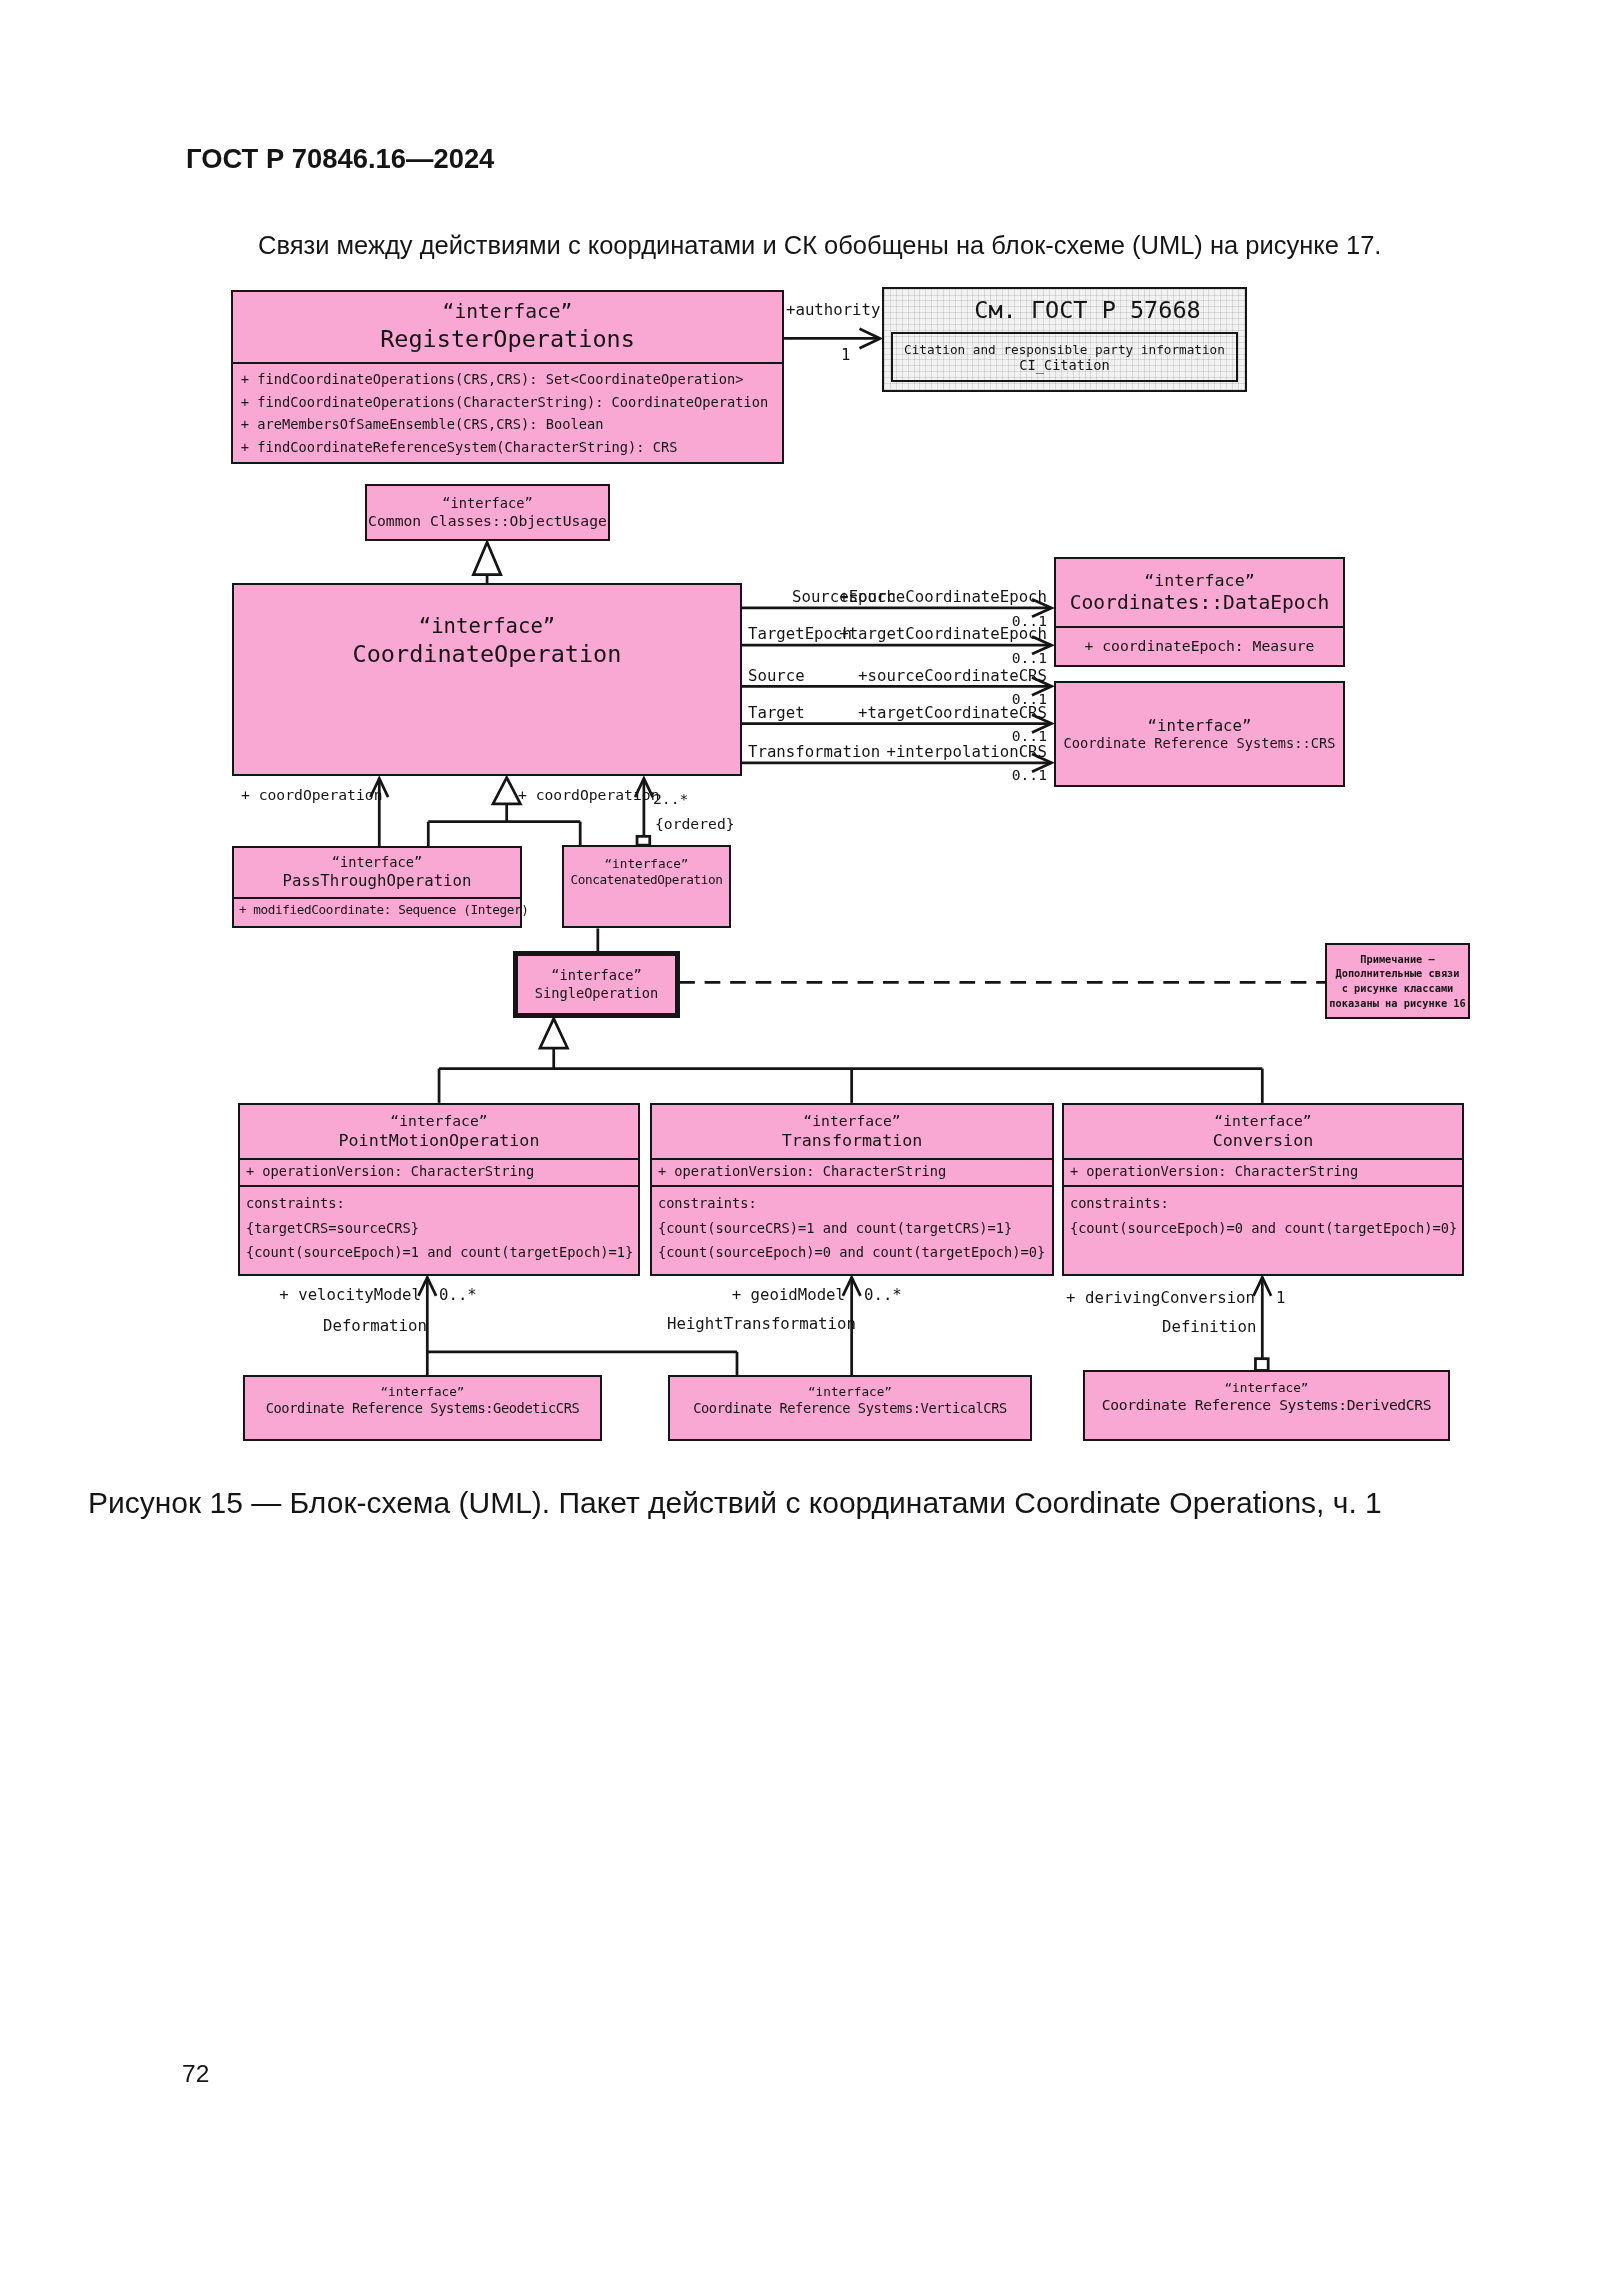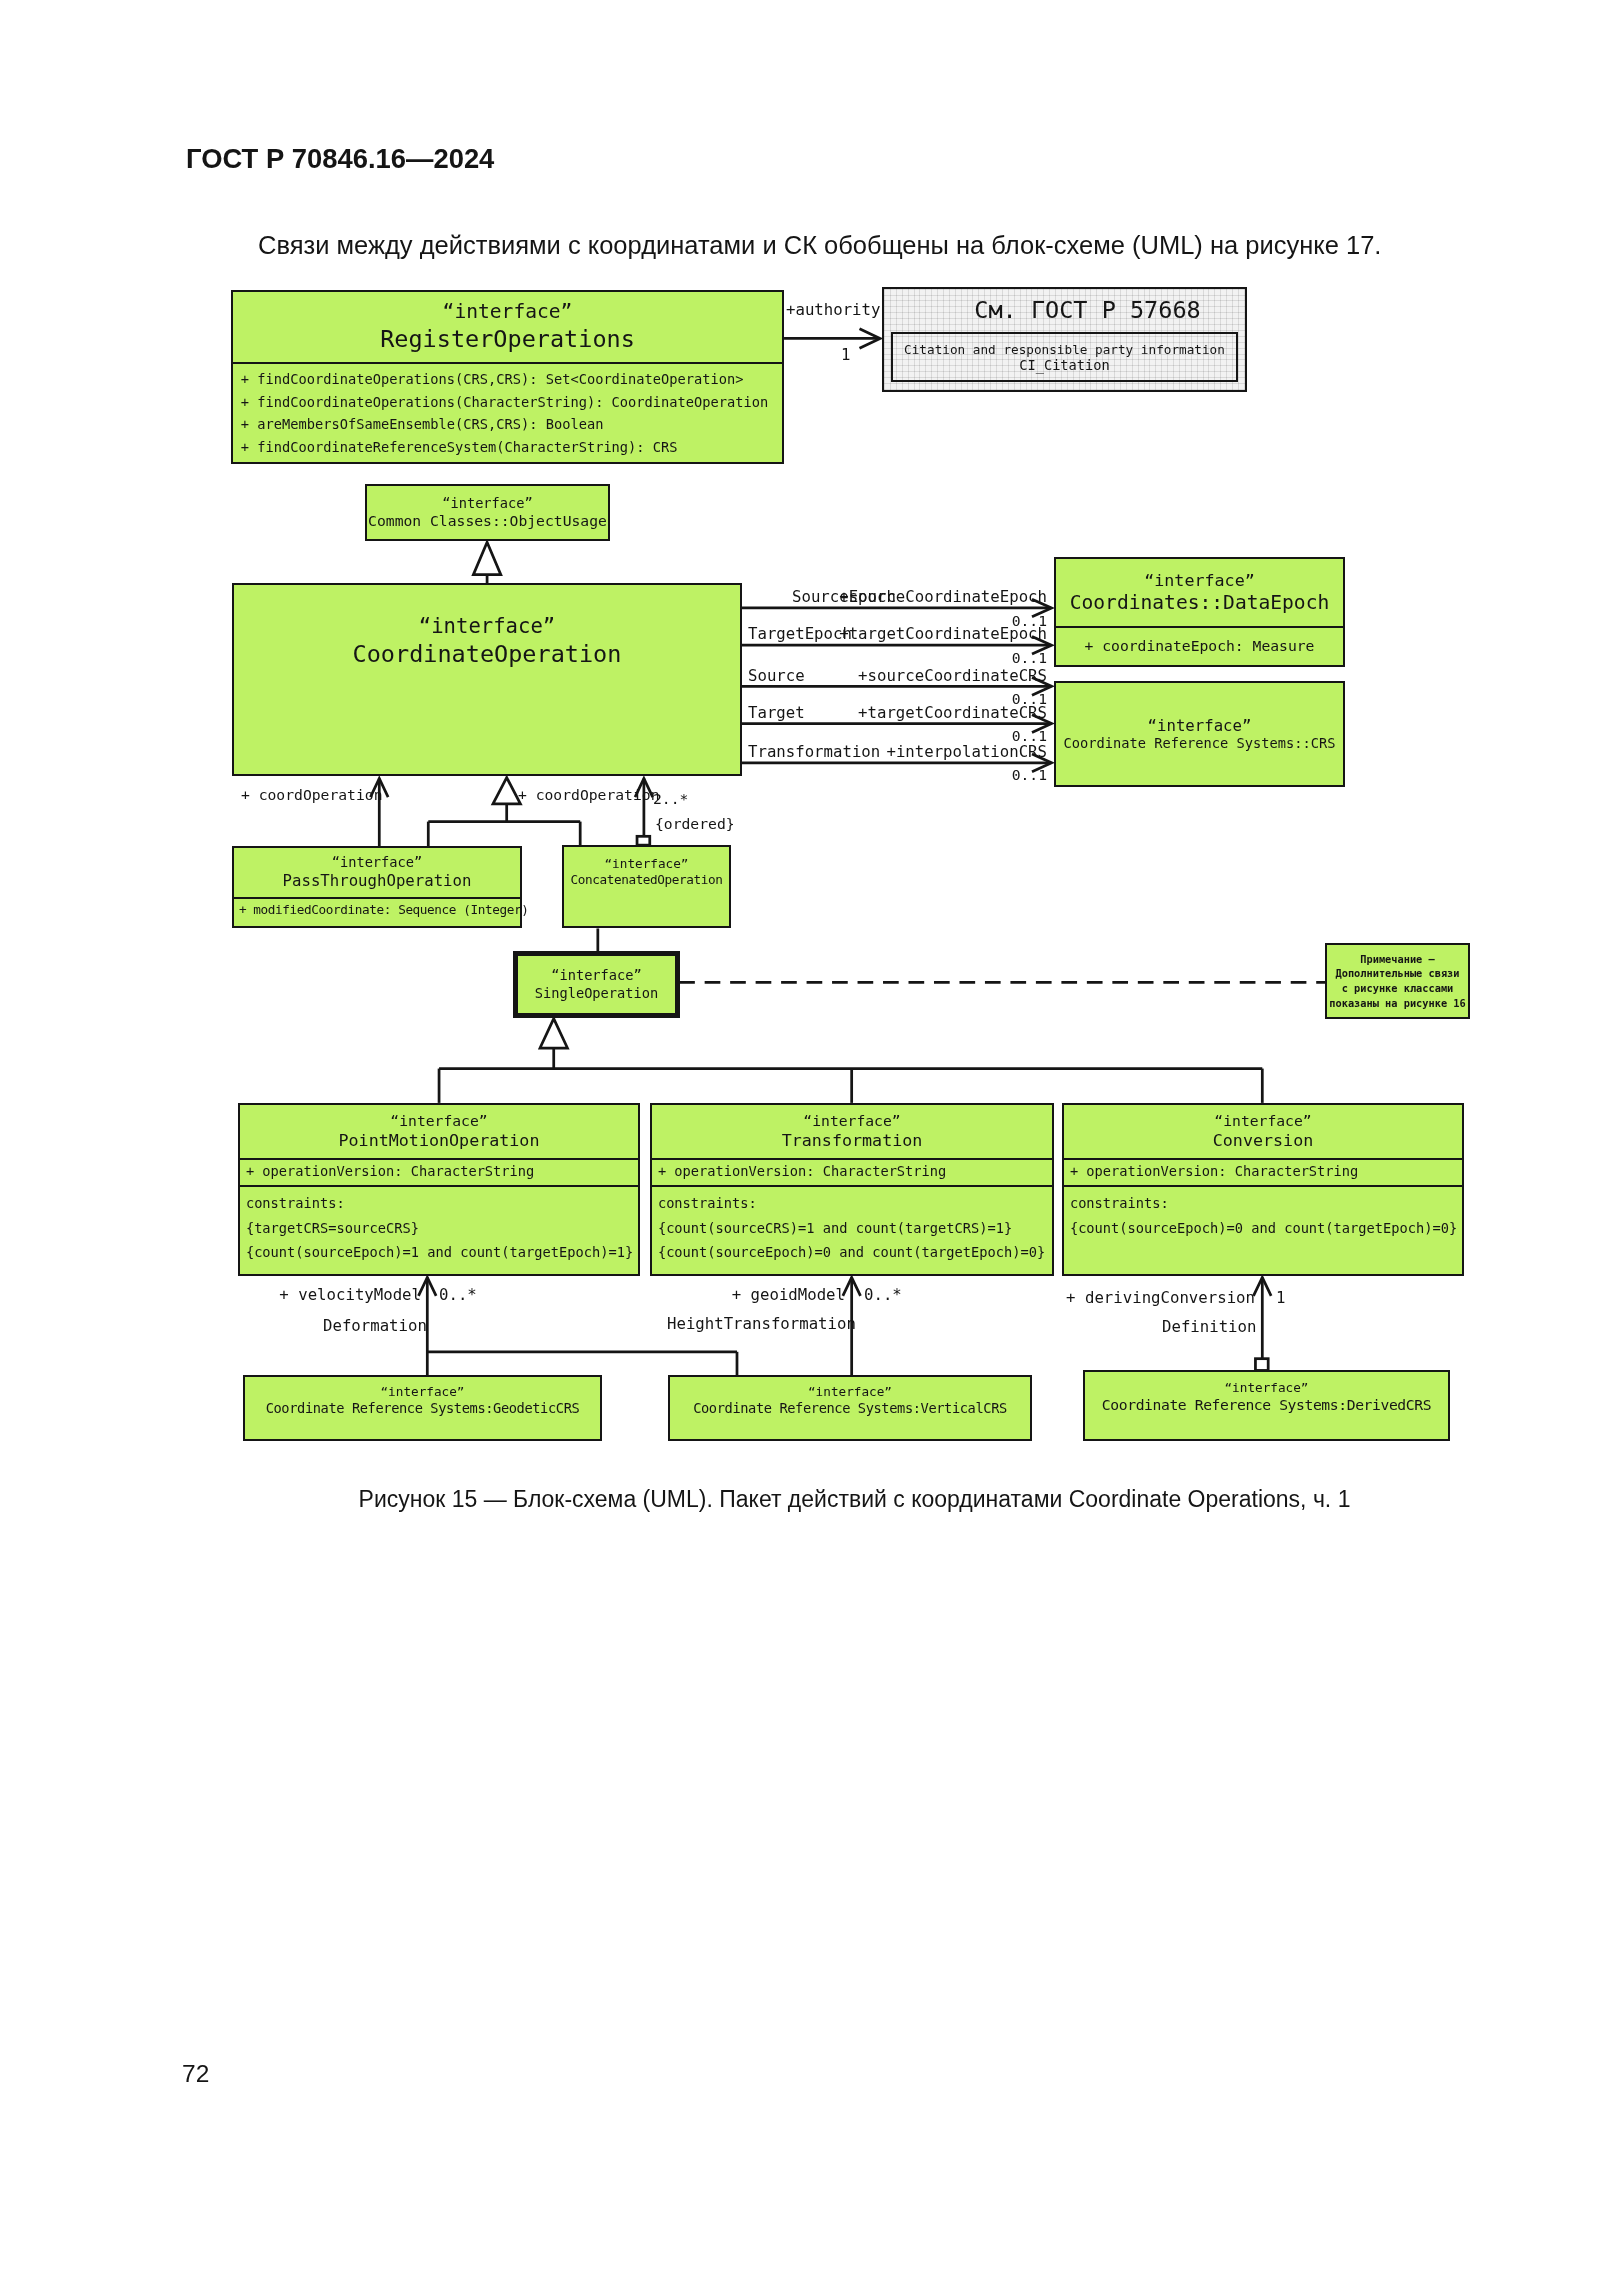--- a/index.html
+++ b/index.html
@@ -3,39 +3,39 @@
 <meta charset="utf-8">
 <style>
   * { margin:0; padding:0; box-sizing:border-box; }
   html,body { background:#ffffff; }
   body { width:1621px; height:2293px; position:relative; overflow:hidden;
          font-family:"DejaVu Sans Mono", monospace; color:#151515; }
   .sans { font-family:"Liberation Sans", sans-serif; }
   .abs { position:absolute; }
   svg.wires { position:absolute; left:0; top:0; z-index:1; }
   
-  .ub { position:absolute; z-index:2; border:2.9px solid #151515; background:#bef264;
+  .ub { position:absolute; z-index:2; border:2.9px solid #151515; background:#f9a8d4;
         display:flex; flex-direction:column; }
   .hd { display:flex; flex-direction:column; align-items:center; justify-content:center;
         text-align:center; line-height:1.25; }
   .dv { border-top:2.9px solid #151515; }
   .row { white-space:nowrap; }
   .lbl { position:absolute; z-index:3; white-space:nowrap; }
   .tight { letter-spacing:-0.4px; }
   .hatch { background:
       repeating-linear-gradient(0deg, rgba(0,0,0,0.10) 0 1px, transparent 1px 5.9px),
       repeating-linear-gradient(90deg, rgba(0,0,0,0.10) 0 1px, transparent 1px 5.9px),
       #f2f2f2; }
 </style>
 </head>
 <body>
 
 <div class="abs sans" style="left:186px; top:143px; font-size:27.4px; font-weight:bold;">ГОСТ Р 70846.16—2024</div>
 <div class="abs sans" style="left:258px; top:231px; font-size:25.5px;">Связи между действиями с координатами и СК обобщены на блок-схеме (UML) на рисунке 17.</div>
-<div class="abs sans" style="left:88px; top:1486px; width:1533px; text-align:center; font-size:23px;">Рисунок 15 — Блок-схема (UML). Пакет действий с координатами Coordinate Operations, ч. 1</div>
+<div class="abs sans" style="left:88px; top:1486px; width:1533px; font-size:30px;">Рисунок 15 — Блок-схема (UML). Пакет действий с координатами Coordinate Operations, ч. 1</div>
 <div class="abs sans" style="left:182px; top:2060px; font-size:24.5px;">72</div>
 
 <svg class="wires" width="1621" height="2293" viewBox="0 0 1654 2339" stroke="#151515" stroke-width="2.8" fill="none">
 
   <g>
     <line x1="800" y1="345" x2="897" y2="345"></line>
     <polyline points="877,335 898,345 877,355"></polyline>
   </g>
 
   <g>

